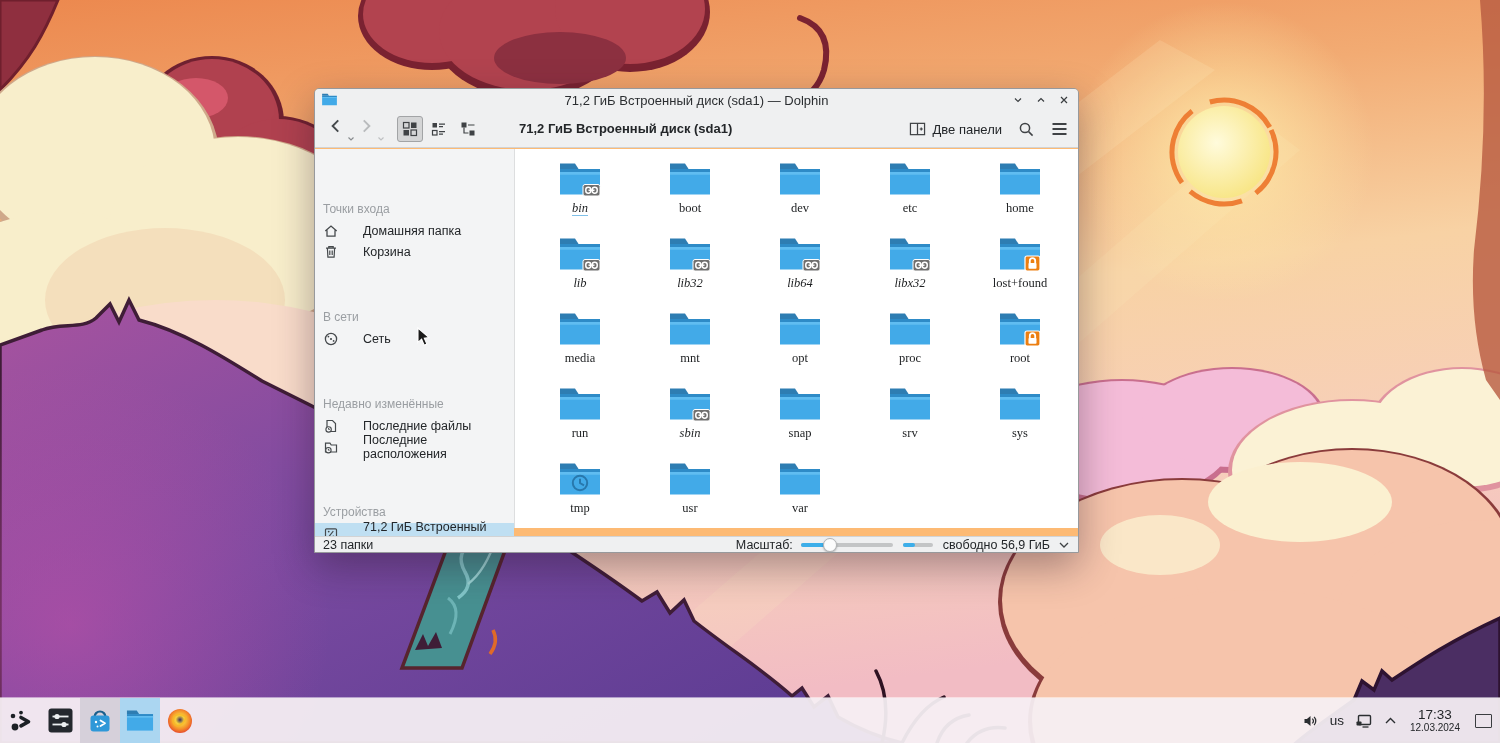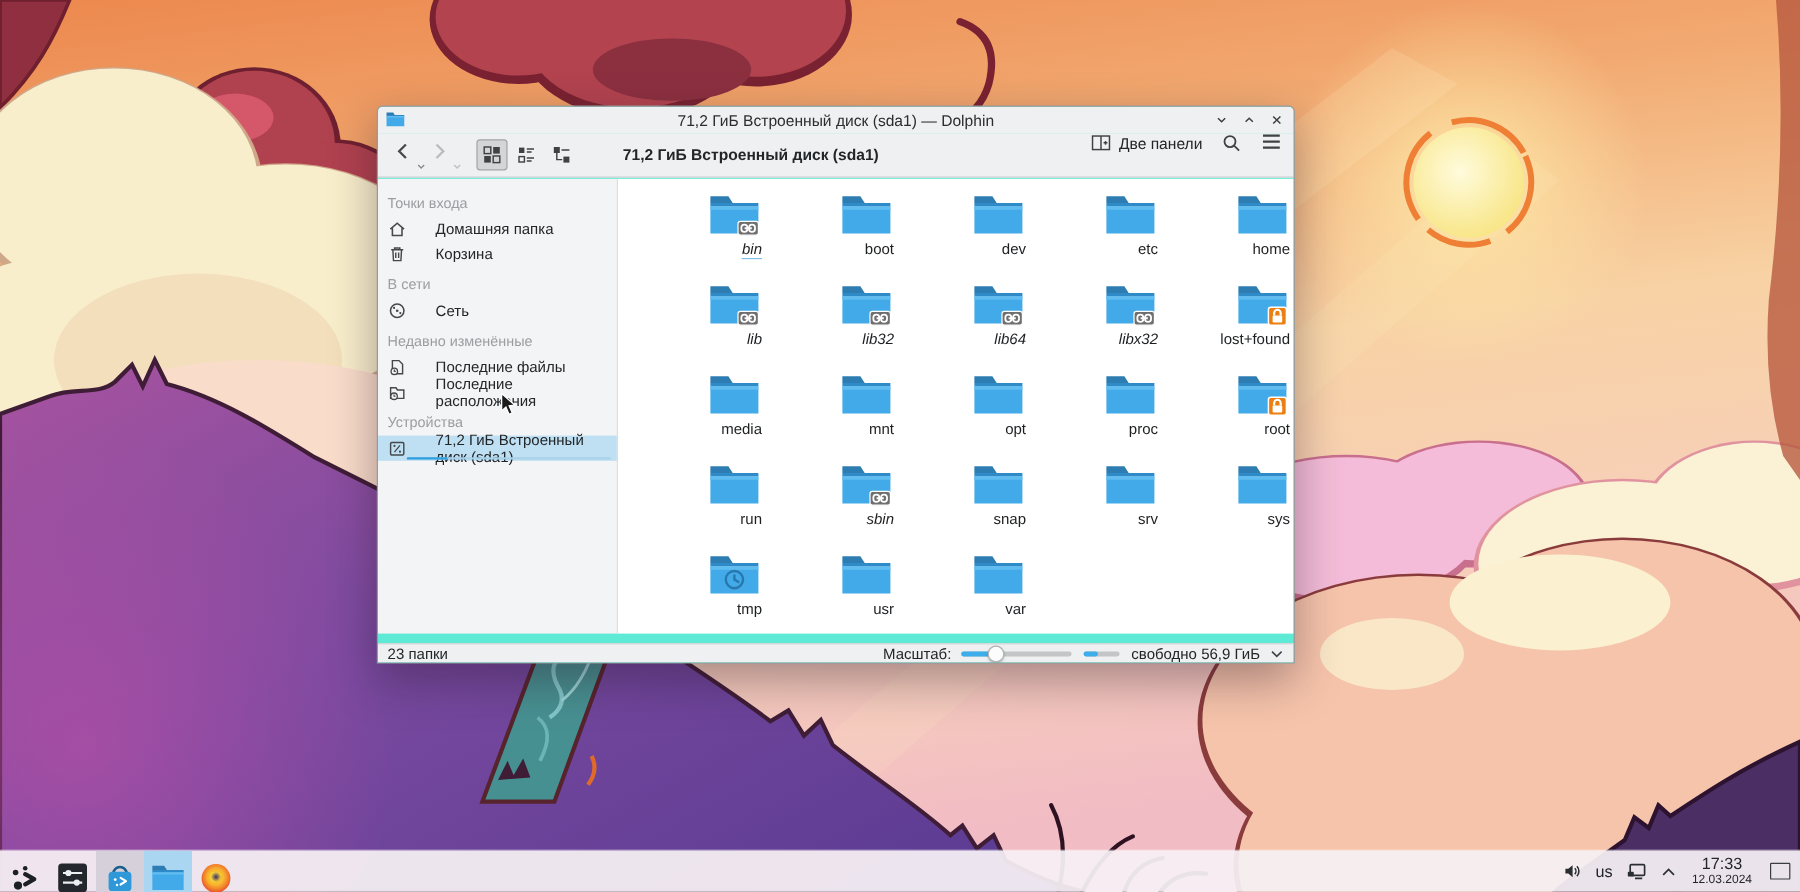--- a/index.html
+++ b/index.html
@@ -2,74 +2,74 @@
 <html><head>
 <meta charset="utf-8">
 <style>
   * { margin:0; padding:0; box-sizing:border-box; }
   html,body { width:1500px; height:743px; overflow:hidden; font-family:"Liberation Sans", sans-serif; }
   .desktop { position:absolute; inset:0; }
   .desktop svg { display:block; width:1500px; height:743px; }
 
   
   .window { position:absolute; left:314px; top:88px; width:765px; height:465px;
-            background:#5eead4; border:1px solid #97999c; border-radius:5px 5px 0 0;
+            background:#fdba74; border:1px solid #97999c; border-radius:5px 5px 0 0;
             box-shadow:0 14px 38px rgba(40,20,40,.38); overflow:hidden; }
   .titlebar { height:22px; background:#eff0f1; display:flex; align-items:center; position:relative; }
   .win-app-icon { position:absolute; left:6px; top:3px; width:17px; height:15px; }
   .win-title { flex:1; text-align:center; font-size:13px; color:#2b2e31; }
   .win-btns { position:absolute; right:6px; top:2px; display:flex; gap:6px; }
   .win-btn { width:17px; height:17px; display:flex; align-items:center; justify-content:center; }
 
   .toolbar { height:37px; background:#eff0f1; border-bottom:1px solid #d2d3d4; position:relative;
              display:flex; align-items:center; }
   .nav-group { display:flex; align-items:center; gap:8px; padding-left:12px; }
   .nav-btn { position:relative; width:22px; height:24px; }
   .nav-btn .mini { position:absolute; right:-6px; bottom:-1px; }
   .view-group { display:flex; gap:3px; margin-left:18px; }
   .view-btn { width:26px; height:26px; display:flex; align-items:center; justify-content:center; border-radius:3px; }
   .view-btn.active { background:#d4d5d6; border:1px solid #a2a4a6; }
   .loc-title { position:absolute; left:204px; top:0; line-height:36px; font-weight:bold; font-size:13px; color:#232629; }
-  .tb-right { position:absolute; right:10px; top:0; height:36px; display:flex; align-items:flex-start; gap:16px; }
+  .tb-right { position:absolute; right:10px; top:0; height:36px; display:flex; align-items:center; gap:16px; }
   .split-btn { display:flex; align-items:center; gap:6px; font-size:13px; color:#232629; }
 
   .body-row { position:absolute; top:60px; bottom:24px; left:0; right:0; display:flex; }
   .sidebar { width:200px; background:#f3f4f5; border-right:1px solid #dddedf; position:relative;
              padding-top:5px; font-size:12.5px; color:#232629; }
-  .side-header { padding:8px 12px 4px 8px; font-size:12px; color:#9a9ea2; }
+  .side-header { padding:8px 12px 4px 8px; font-size:12px; color:#9a9ea2;margin-top:40px; }
   .side-item { height:21px; display:flex; align-items:center; gap:24px; padding:0 8px; position:relative; }
   .side-item.selected { background:#bfdff2; }
   .sicon { width:16px; height:16px; flex:0 0 16px; }
   .usage-track { position:absolute; left:24px; right:5px; bottom:1px; height:2.5px; background:#a9d2ea; border-radius:1px; }
   .usage-fill { height:100%; background:#2f9fe0; border-radius:1px; }
 
   .view { flex:1; background:#ffffff; position:relative; overflow:hidden; }
   .grid { position:absolute; inset:0; display:grid; grid-template-columns:repeat(5,110px);
           grid-auto-rows:75px; padding:9px 0 0 10px; }
-  .fcell { display:flex; flex-direction:column; align-items:flex-end; gap:3px; padding-top:2px; }
+  .fcell { display:flex; flex-direction:column; align-items:center; gap:3px; padding-top:2px;font-family:Liberation Serif, serif; }
   .ficon { width:46px; height:38px; }
   .flabel { font-size:12.5px; color:#1d1f21; line-height:14px; }
   .flabel.it { font-style:italic; }
   .flabel.ul { border-bottom:1.5px solid #7fc0e8; }
 
   .statusbar { position:absolute; left:0; right:0; bottom:0; height:16px; background:#eff0f1;
                border-top:1px solid #d2d3d4; display:flex; align-items:center; font-size:12.5px;
                color:#232629; padding:0 8px; }
   .sb-spacer { flex:1; }
   .zoom-slider { position:relative; width:92px; height:15px; margin:0 10px 0 8px; }
   .zs-track { position:absolute; top:5.5px; left:0; right:0; height:4px; background:#c3c5c6; border-radius:2px; }
   .zs-fill { position:absolute; top:5.5px; left:0; height:4px; background:#3daee9; border-radius:2px; }
   .zs-knob { position:absolute; top:0.5px; width:14px; height:14px; border-radius:50%;
              background:#fcfcfc; border:1px solid #b2b4b6; box-shadow:0 1px 2px rgba(0,0,0,.25); }
   .cap-bar { position:relative; width:30px; height:4px; background:#c3c5c6; border-radius:2px; margin-right:10px; }
   .cap-fill { height:100%; background:#3daee9; border-radius:2px; }
   .free-label { margin-right:8px; }
 
   
-  .taskbar { position:absolute; left:0; right:0; bottom:0; height:34px;
+  .taskbar { position:absolute; left:0; right:0; bottom:0; height:45px;
              background:rgba(245,239,243,.94); display:flex; align-items:center;
              box-shadow:0 -1px 0 rgba(255,255,255,.5); }
   .apps { display:flex; height:100%; }
   .app { width:40px; height:45px; display:flex; align-items:center; justify-content:center; }
   .app.hover { background:#d6d0da; }
   .app.active { background:#abd6f1; }
   .tray { margin-left:auto; display:flex; align-items:center; gap:11px; padding-right:8px; height:100%; }
   .kbd-layout { font-size:13.5px; color:#232629; }
   .clock { text-align:center; color:#232629; line-height:1; margin-left:2px; }
   .clock .time { font-size:13.5px; }

